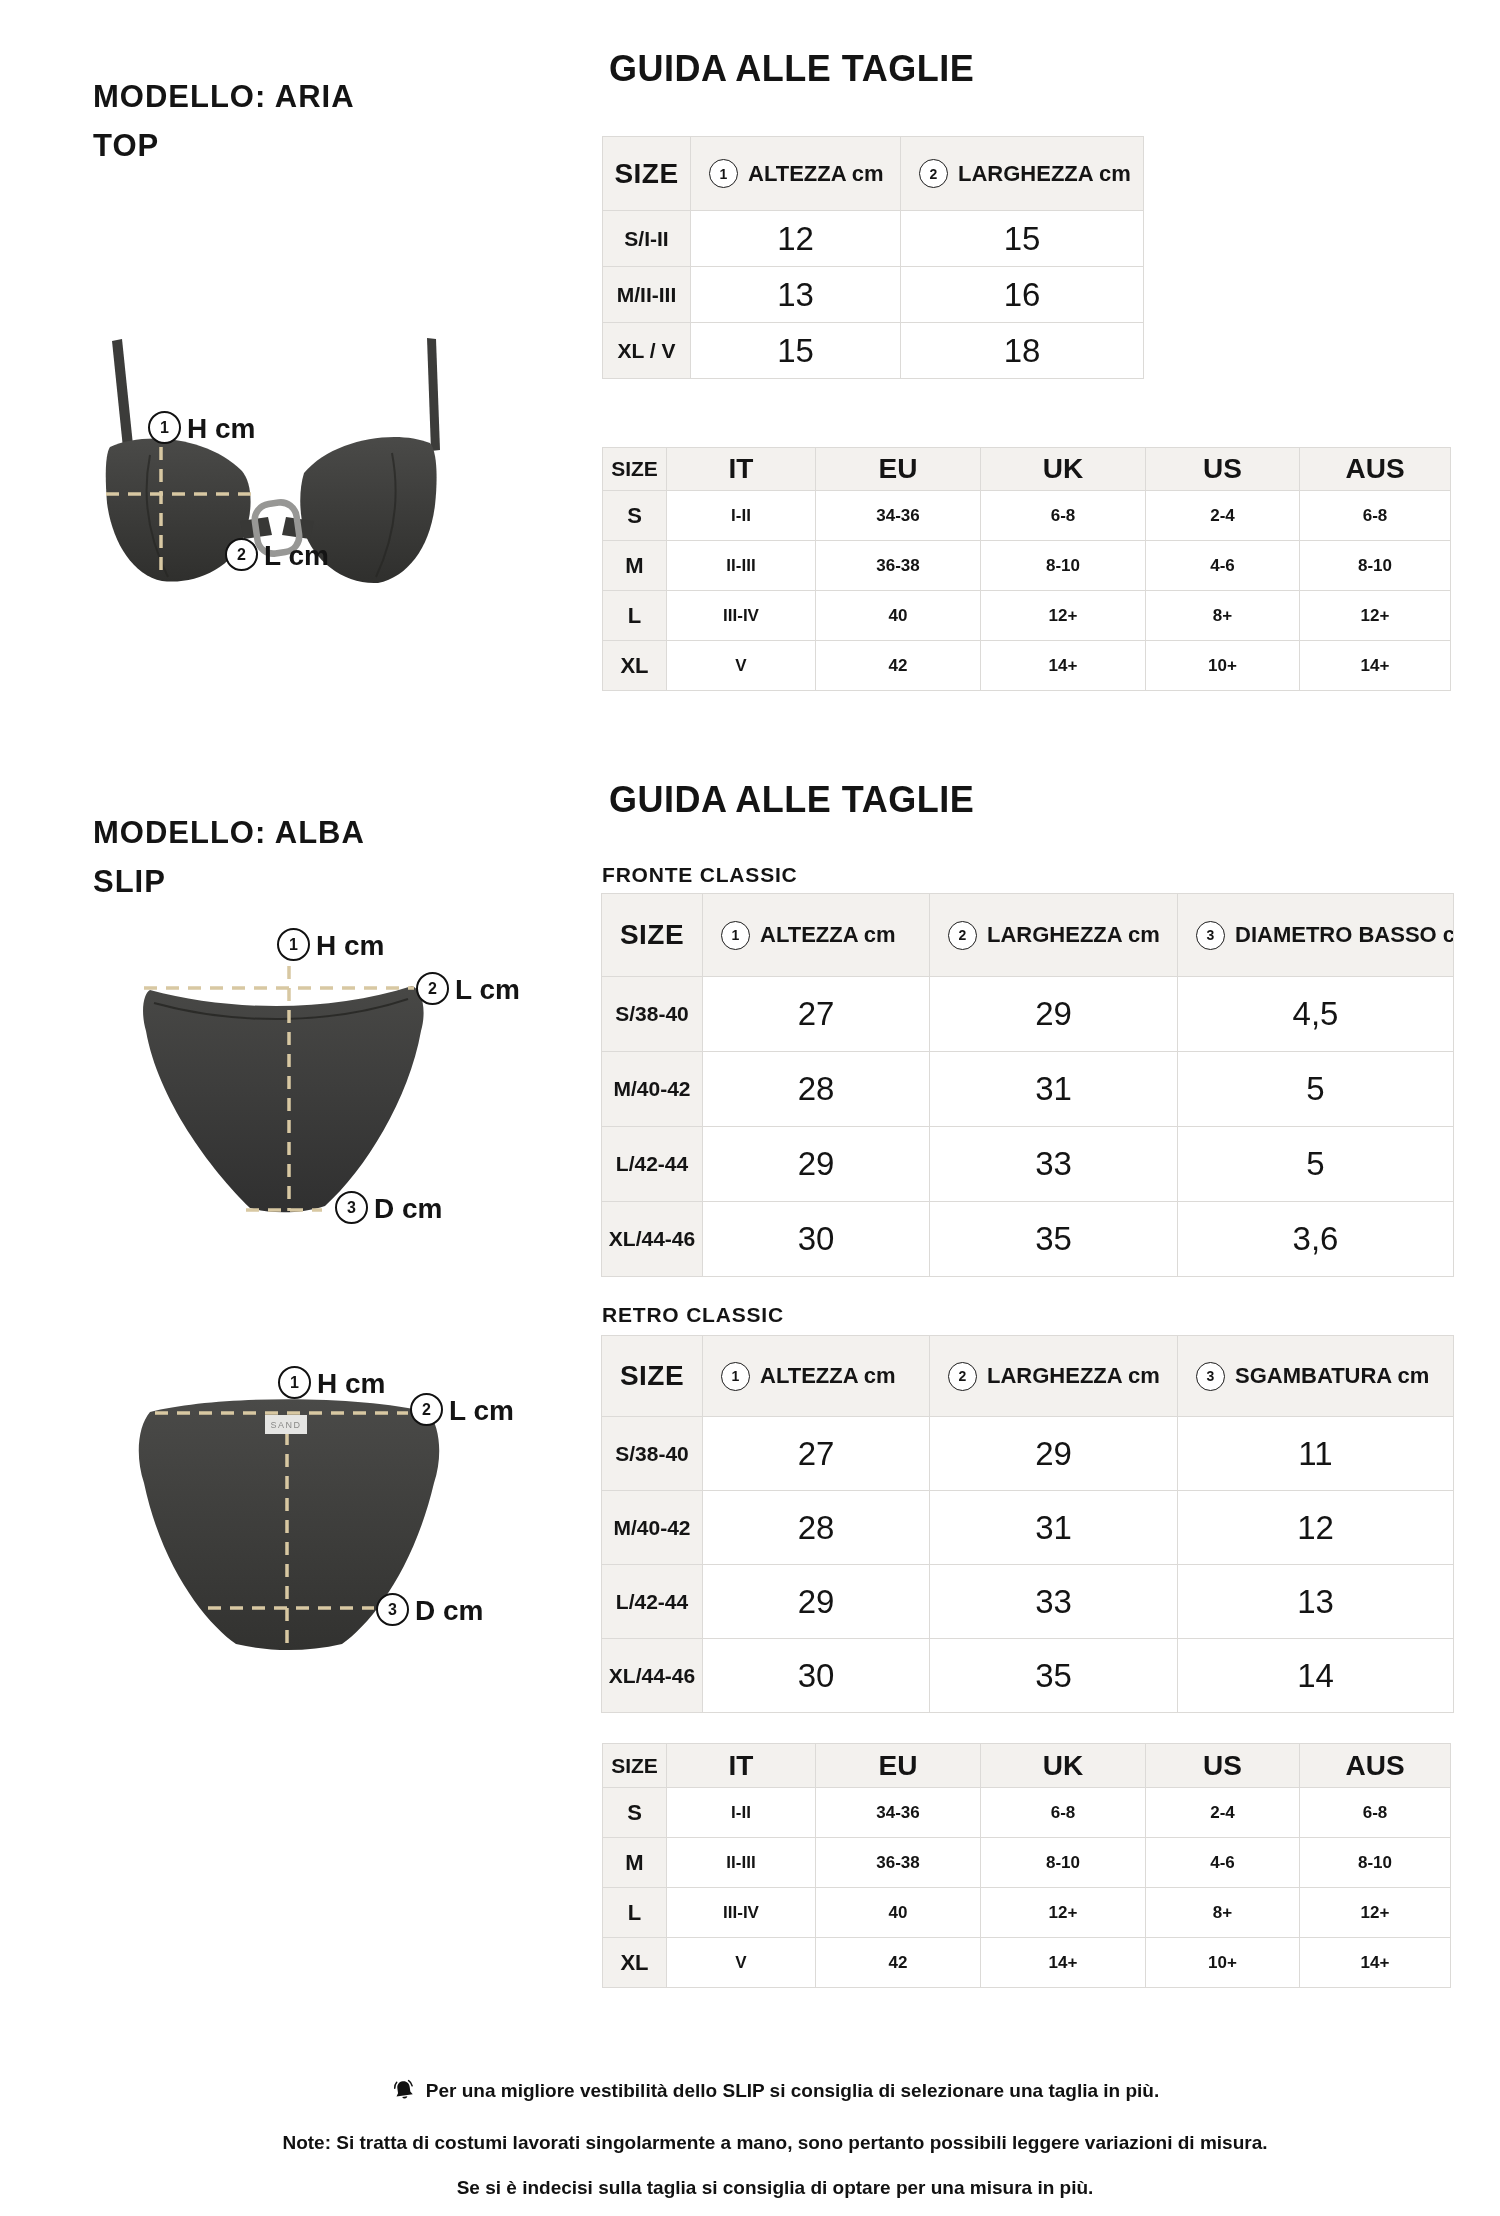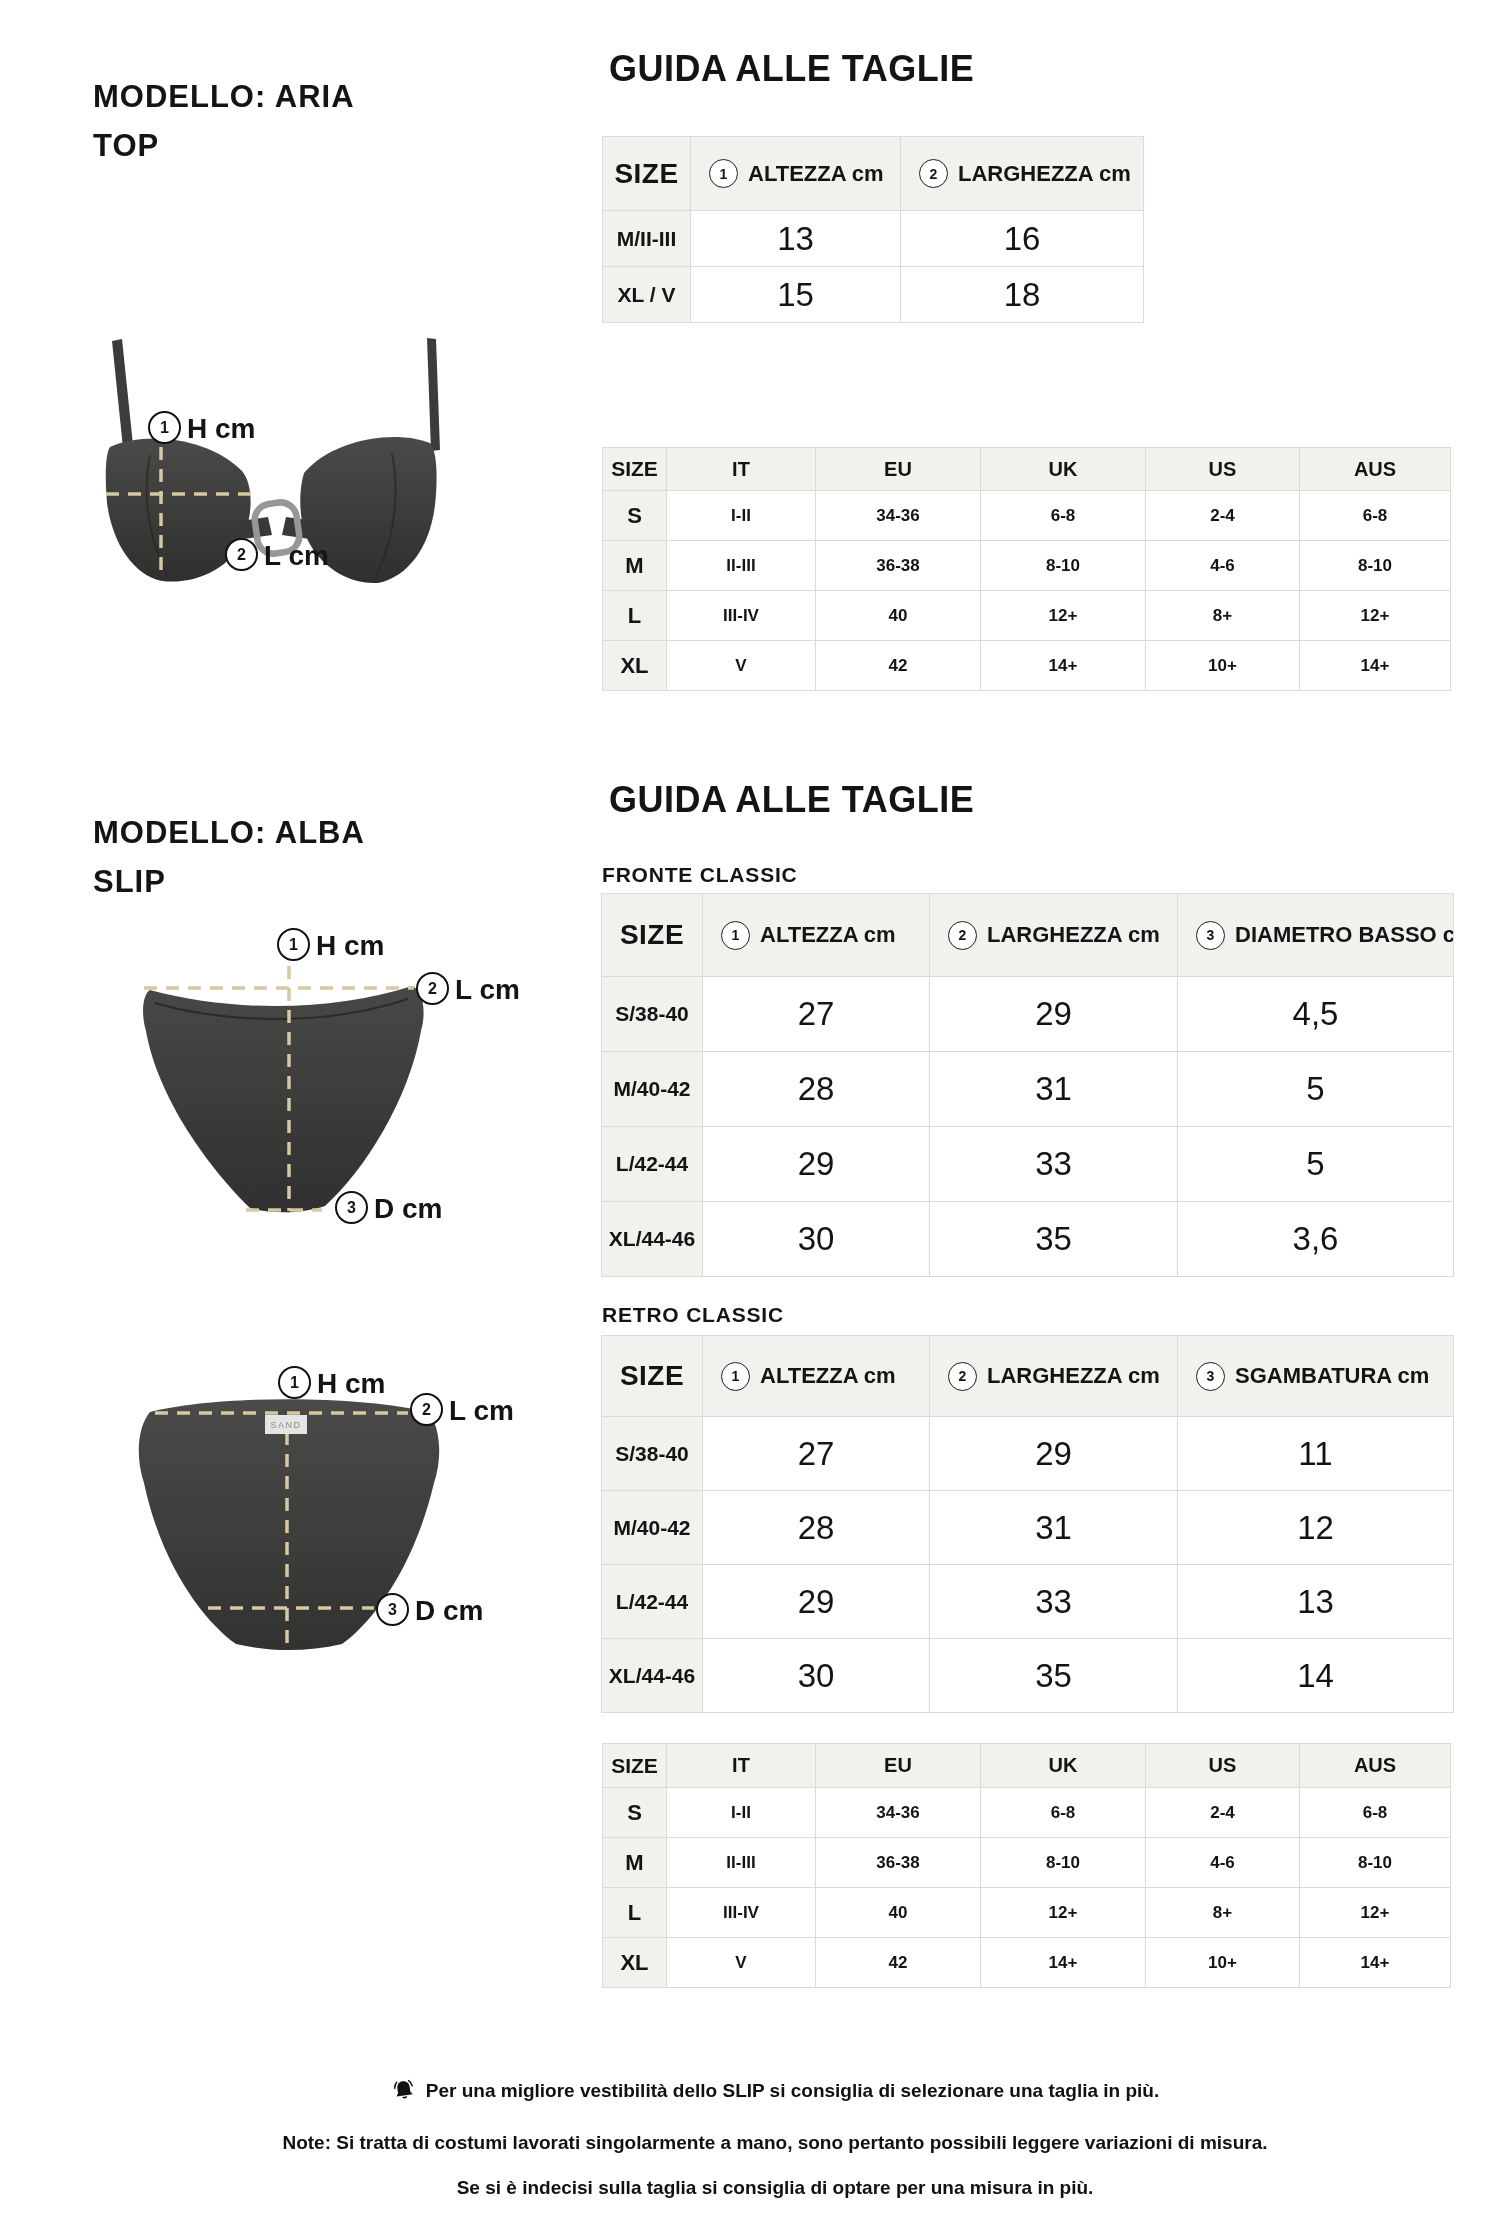--- a/index.html
+++ b/index.html
@@ -16,21 +16,21 @@
   .tbl td{border:1px solid #dcdad7;text-align:center;vertical-align:middle;padding:0;overflow:hidden;}
   .hdr{background:#f3f1ee;}
   .size-hd{font-size:28px;font-weight:bold;letter-spacing:.5px;}
   .row-lab{font-size:21px;font-weight:bold;background:#f3f1ee;}
   .val{font-size:33px;font-weight:normal;}
   .hflex{display:flex;align-items:center;justify-content:flex-start;gap:10px;padding-left:18px;}
   .colhd-label{font-size:22px;font-weight:bold;white-space:nowrap;}
   .mkr-sm{display:inline-flex;flex:0 0 auto;width:29px;height:29px;border:1.6px solid #1c1c1c;border-radius:50%;
           align-items:center;justify-content:center;font-size:14px;font-weight:bold;background:#fff;box-sizing:border-box;}
   .intl .size-hd2{font-size:21px;font-weight:bold;}
-  .intl .col-hd2{font-size:20px;font-weight:bold;}
+  .intl .col-hd2{font-size:28px;font-weight:bold;}
   .intl .row-lab2{font-size:22px;font-weight:bold;background:#f3f1ee;}
   .intl .val2{font-size:17px;font-weight:bold;}
 
   
   .diagram{position:absolute;}
   .diagram svg{position:absolute;left:0;top:0;}
   .mkr-lg{position:absolute;width:33px;height:33px;border:2.5px solid #111;border-radius:50%;background:#fff;
           display:flex;align-items:center;justify-content:center;font-size:16px;font-weight:bold;box-sizing:border-box;z-index:3;}
   .diag-label{position:absolute;font-size:28px;font-weight:bold;line-height:33px;white-space:nowrap;z-index:3;}
   .brand-tag{position:absolute;width:42px;height:19px;background:#e5e5e3;color:#8a8a88;font-size:9px;letter-spacing:1.5px;
@@ -67,20 +67,25 @@
               <span class="mkr-sm">1</span>
               <span class="colhd-label">ALTEZZA cm</span>
             </span>
         </td>
         <td class="hdr">
           <span class="hflex">
               <span class="mkr-sm">2</span>
               <span class="colhd-label">LARGHEZZA cm</span>
             </span>
         </td>
+      </tr>
+      <tr style="height:56px">
+        <td class="row-lab">S/I-II</td>
+        <td class="val">12</td>
+        <td class="val">15</td>
       </tr>
       <tr style="height:56px">
         <td class="row-lab">M/II-III</td>
         <td class="val">13</td>
         <td class="val">16</td>
       </tr>
       <tr style="height:56px">
         <td class="row-lab">XL / V</td>
         <td class="val">15</td>
         <td class="val">18</td>

